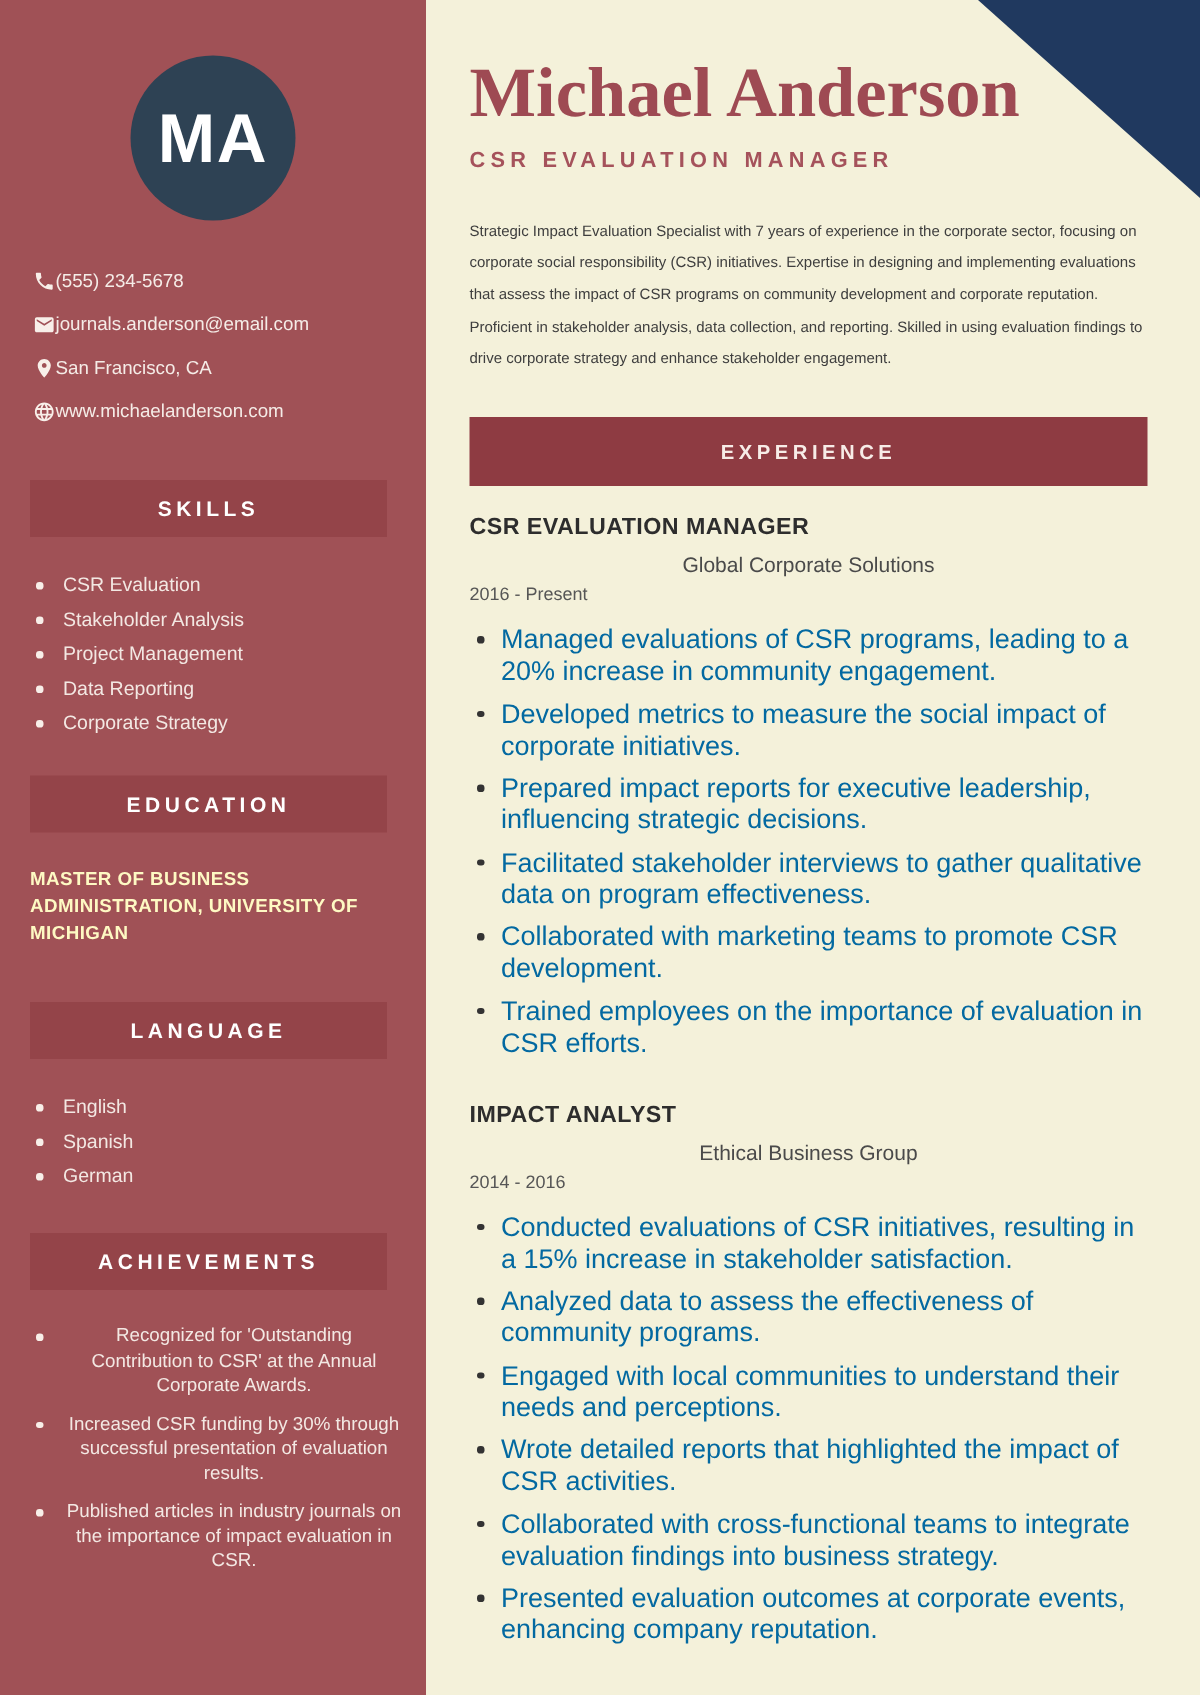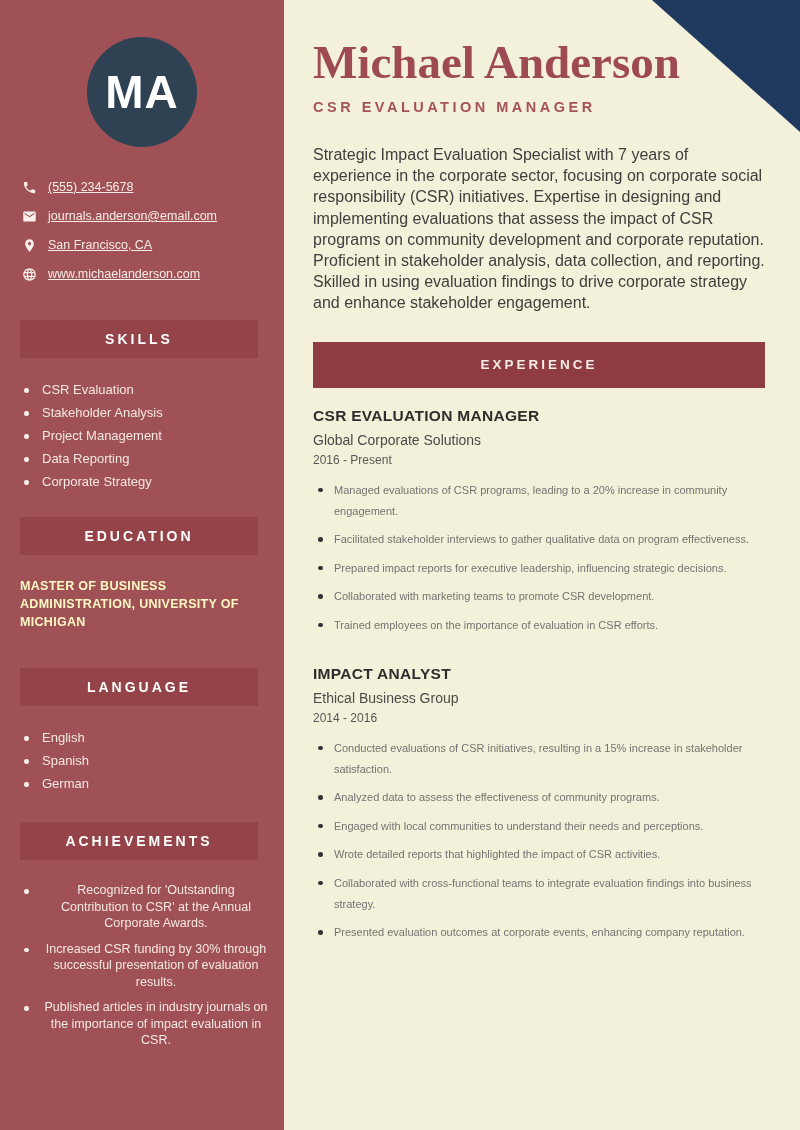--- a/index.html
+++ b/index.html
@@ -32,24 +32,23 @@
   .avatar {
     width: 110px; height: 110px;
     margin: 37px auto 0;
     border-radius: 50%;
     background: var(--avatar_navy, #2e4254);
     display: flex; align-items: center; justify-content: center;
     color: #fff; font-size: 46px; font-weight: bold; letter-spacing: 1px;
   }
   .contact { margin-top: 33px; padding-left: 22px; }
   .contact-row {
-    display: flex; align-items: flex-start; gap: 11px;
+    display: flex; align-items: flex-start; 
     margin-bottom: 14px; font-size: 12.5px; line-height: 15px;
     color: #f5ece7;
-    text-decoration: underline;
   }
   .cicon { width: 15px; height: 15px; flex: 0 0 15px; display: flex; }
   .cicon svg { width: 15px; height: 15px; fill: #f8efe9; }
 
   .side-header {
     margin: 0 26px 0 20px; width: 238px; height: 38px;
     background: var(--sidebar_bar, #944449);
     display: flex; align-items: center; justify-content: center;
     color: #ffffff; font-size: 14px; font-weight: bold; letter-spacing: 3px;
   }
@@ -89,41 +88,41 @@
     font-size: 47px; line-height: 52px; font-weight: bold;
     color: var(--name_color, #9e4a53);
   }
   .subtitle {
     margin-top: 11px;
     color: var(--subtitle_color, #a5525b);
     font-size: 14.5px; font-weight: bold; letter-spacing: 3.5px;
   }
   p.summary {
     margin: 29px 0 0;
-    font-size: 16px; line-height: 21.2px; color: #3e3e3e;
+    font-size: 10px; line-height: 21.2px; color: #3e3e3e;
   }
   .exp-bar {
     margin-top: 28px; height: 46px;
     background: var(--accent_bar, #8e3b42);
     display: flex; align-items: center; justify-content: center;
     color: #f7ece7; font-size: 13.5px; font-weight: bold; letter-spacing: 3px;
   }
   .job { margin-top: 19px; }
   .job + .job, .jobs section:nth-of-type(2) { margin-top: 29px; }
   h2.job-title {
     margin: 0; font-size: 15.5px; font-weight: bold;
     color: #2d2d2d; letter-spacing: 0.3px;
   }
-  .job-company { margin-top: 7px; font-size: 14px; color: #4a4a4a; }
+  .job-company { margin-top: 7px; font-size: 14px; color: #4a4a4a; text-align: center; }
   .job-dates { margin-top: 5px; font-size: 12px; color: #565656; }
   ul.job-bullets { list-style: none; margin: 13px 0 0; padding: 0; }
   ul.job-bullets li {
     position: relative; padding-left: 21px;
-    font-size: 11px; line-height: 21px; margin-bottom: 7.5px;
-    color: #737373;
+    font-size: 18px; line-height: 21px; margin-bottom: 7.5px;
+    color: #0369a1;
   }
   ul.job-bullets li::before {
     content: ""; position: absolute; left: 5px; top: 8px;
     width: 4.5px; height: 4.5px; border-radius: 50%; background: #333;
   }
 </style>
 </head>
 <body>
 
 <div class="corner"></div>
@@ -207,22 +206,23 @@
 
   <div class="jobs">
 
       <section class="job">
         <h2 class="job-title">CSR EVALUATION MANAGER</h2>
         <div class="job-company">Global Corporate Solutions</div>
         <div class="job-dates">2016 - Present</div>
         <ul class="job-bullets">
 
         <li>Managed evaluations of CSR programs, leading to a 20% increase in community engagement.</li>
+          <li>Developed metrics to measure the social impact of corporate initiatives.</li>
+          <li>Prepared impact reports for executive leadership, influencing strategic decisions.</li>
           <li>Facilitated stakeholder interviews to gather qualitative data on program effectiveness.</li>
-          <li>Prepared impact reports for executive leadership, influencing strategic decisions.</li>
           <li>Collaborated with marketing teams to promote CSR development.</li>
           <li>Trained employees on the importance of evaluation in CSR efforts.</li>
         </ul>
       </section>
 
       <section class="job">
         <h2 class="job-title">IMPACT ANALYST</h2>
         <div class="job-company">Ethical Business Group</div>
         <div class="job-dates">2014 - 2016</div>
         <ul class="job-bullets">

